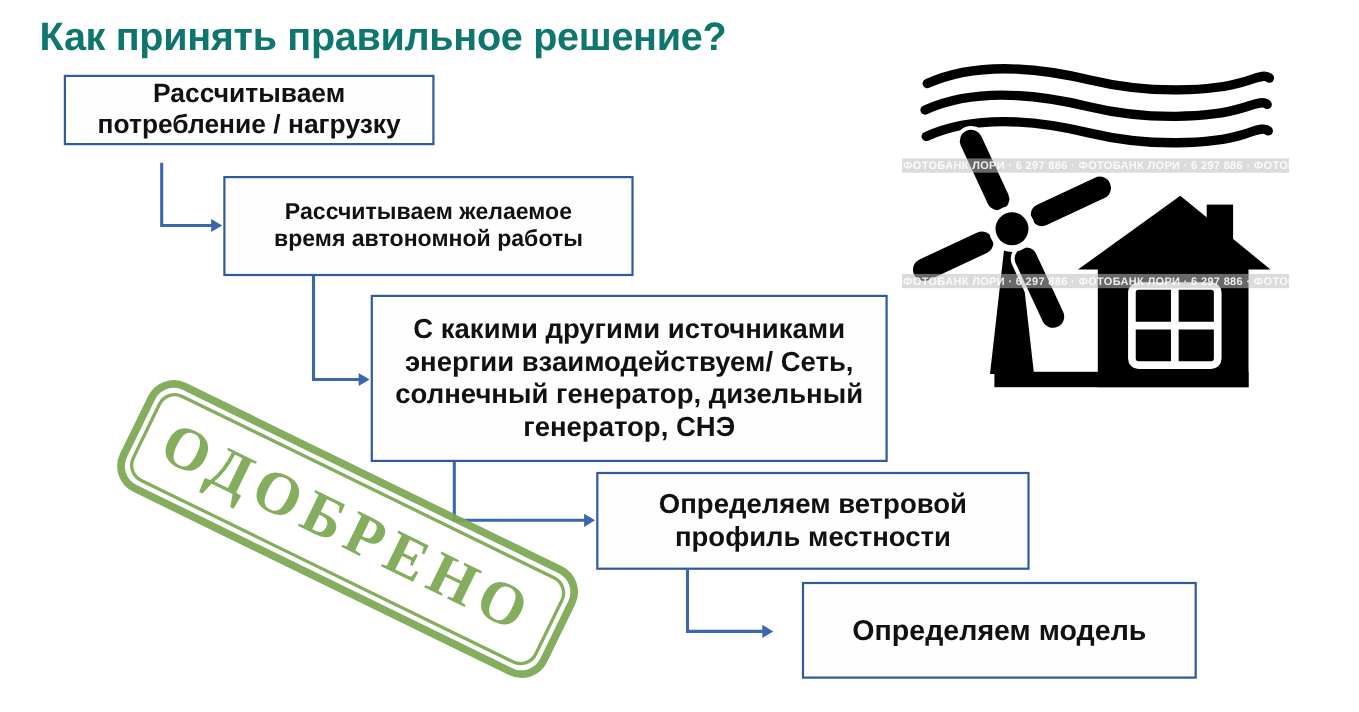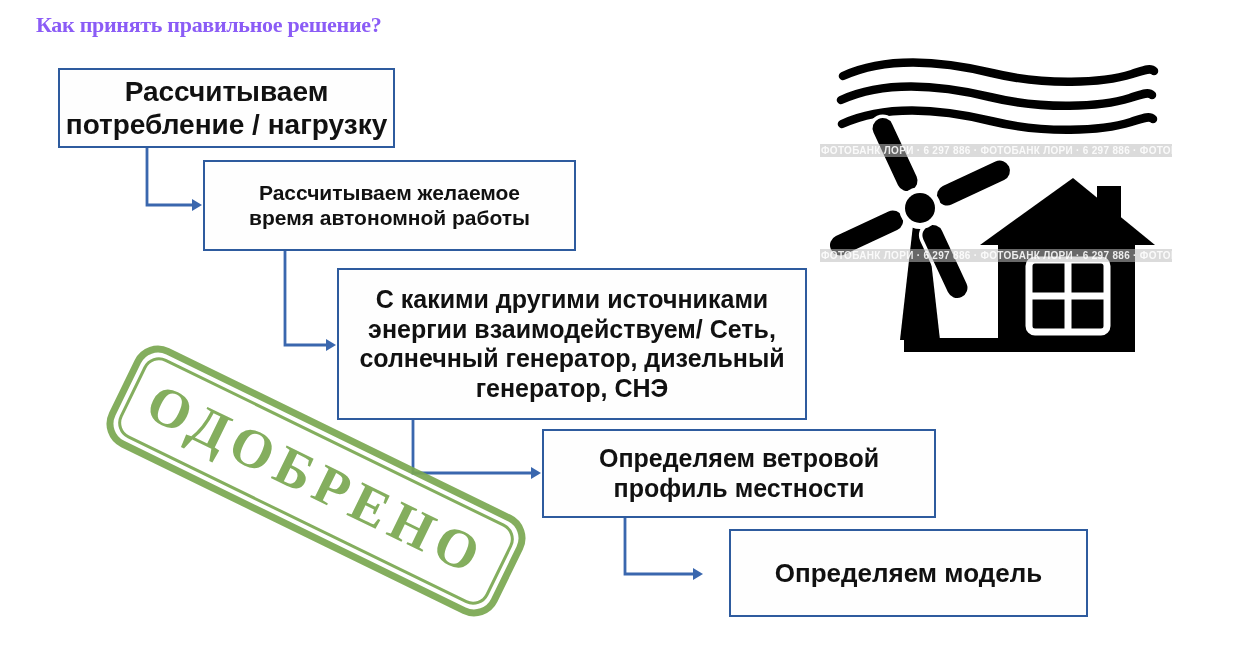--- a/index.html
+++ b/index.html
@@ -1,29 +1,29 @@
 <!DOCTYPE html>
 <html><head>
 <meta charset="utf-8">
 <style>
   html,body{margin:0;padding:0;background:#ffffff;}
   #stage{
     position:relative;width:1235px;height:647px;background:#ffffff;overflow:hidden;
     font-family:"Liberation Sans",sans-serif;
   }
   .slide-title{
-    position:absolute;left:36px;top:12px;font-size:22px;font-weight:700;
-    color:#8b5cf6;letter-spacing:-0.3px;white-space:nowrap;font-family:Liberation Serif, serif;
+    position:absolute;left:36px;top:12px;font-size:36px;font-weight:700;
+    color:#0f766e;letter-spacing:-0.3px;white-space:nowrap;
   }
   .flow-box{
     position:absolute;box-sizing:border-box;border:2.5px solid #2e5b9e;background:#fefefe;
     display:flex;align-items:center;justify-content:center;text-align:center;
     font-weight:700;color:#111111;white-space:pre-line;line-height:1.18;padding:2px 4px;
   }
-  #box1{left:58px;top:68px;width:337px;height:80px;font-size:28px;}
+  #box1{left:58px;top:68px;width:337px;height:64px;font-size:24px;}
   #box2{left:203px;top:160px;width:373px;height:91px;font-size:21px;}
   #box3{left:337px;top:268px;width:470px;height:152px;font-size:25px;}
   #box4{left:542px;top:429px;width:394px;height:89px;font-size:25px;}
   #box5{left:704px;top:529px;width:359px;height:88px;font-size:26px;margin-left:25px;}
   #connector-layer{position:absolute;left:0;top:0;pointer-events:none;}
   .stamp{
     position:absolute;left:100px;top:426px;width:432px;height:110px;box-sizing:border-box;
     transform:rotate(26deg);border:7px solid #7aa851;border-radius:26px;opacity:0.92;
     display:flex;align-items:center;justify-content:center;z-index:3;
   }

